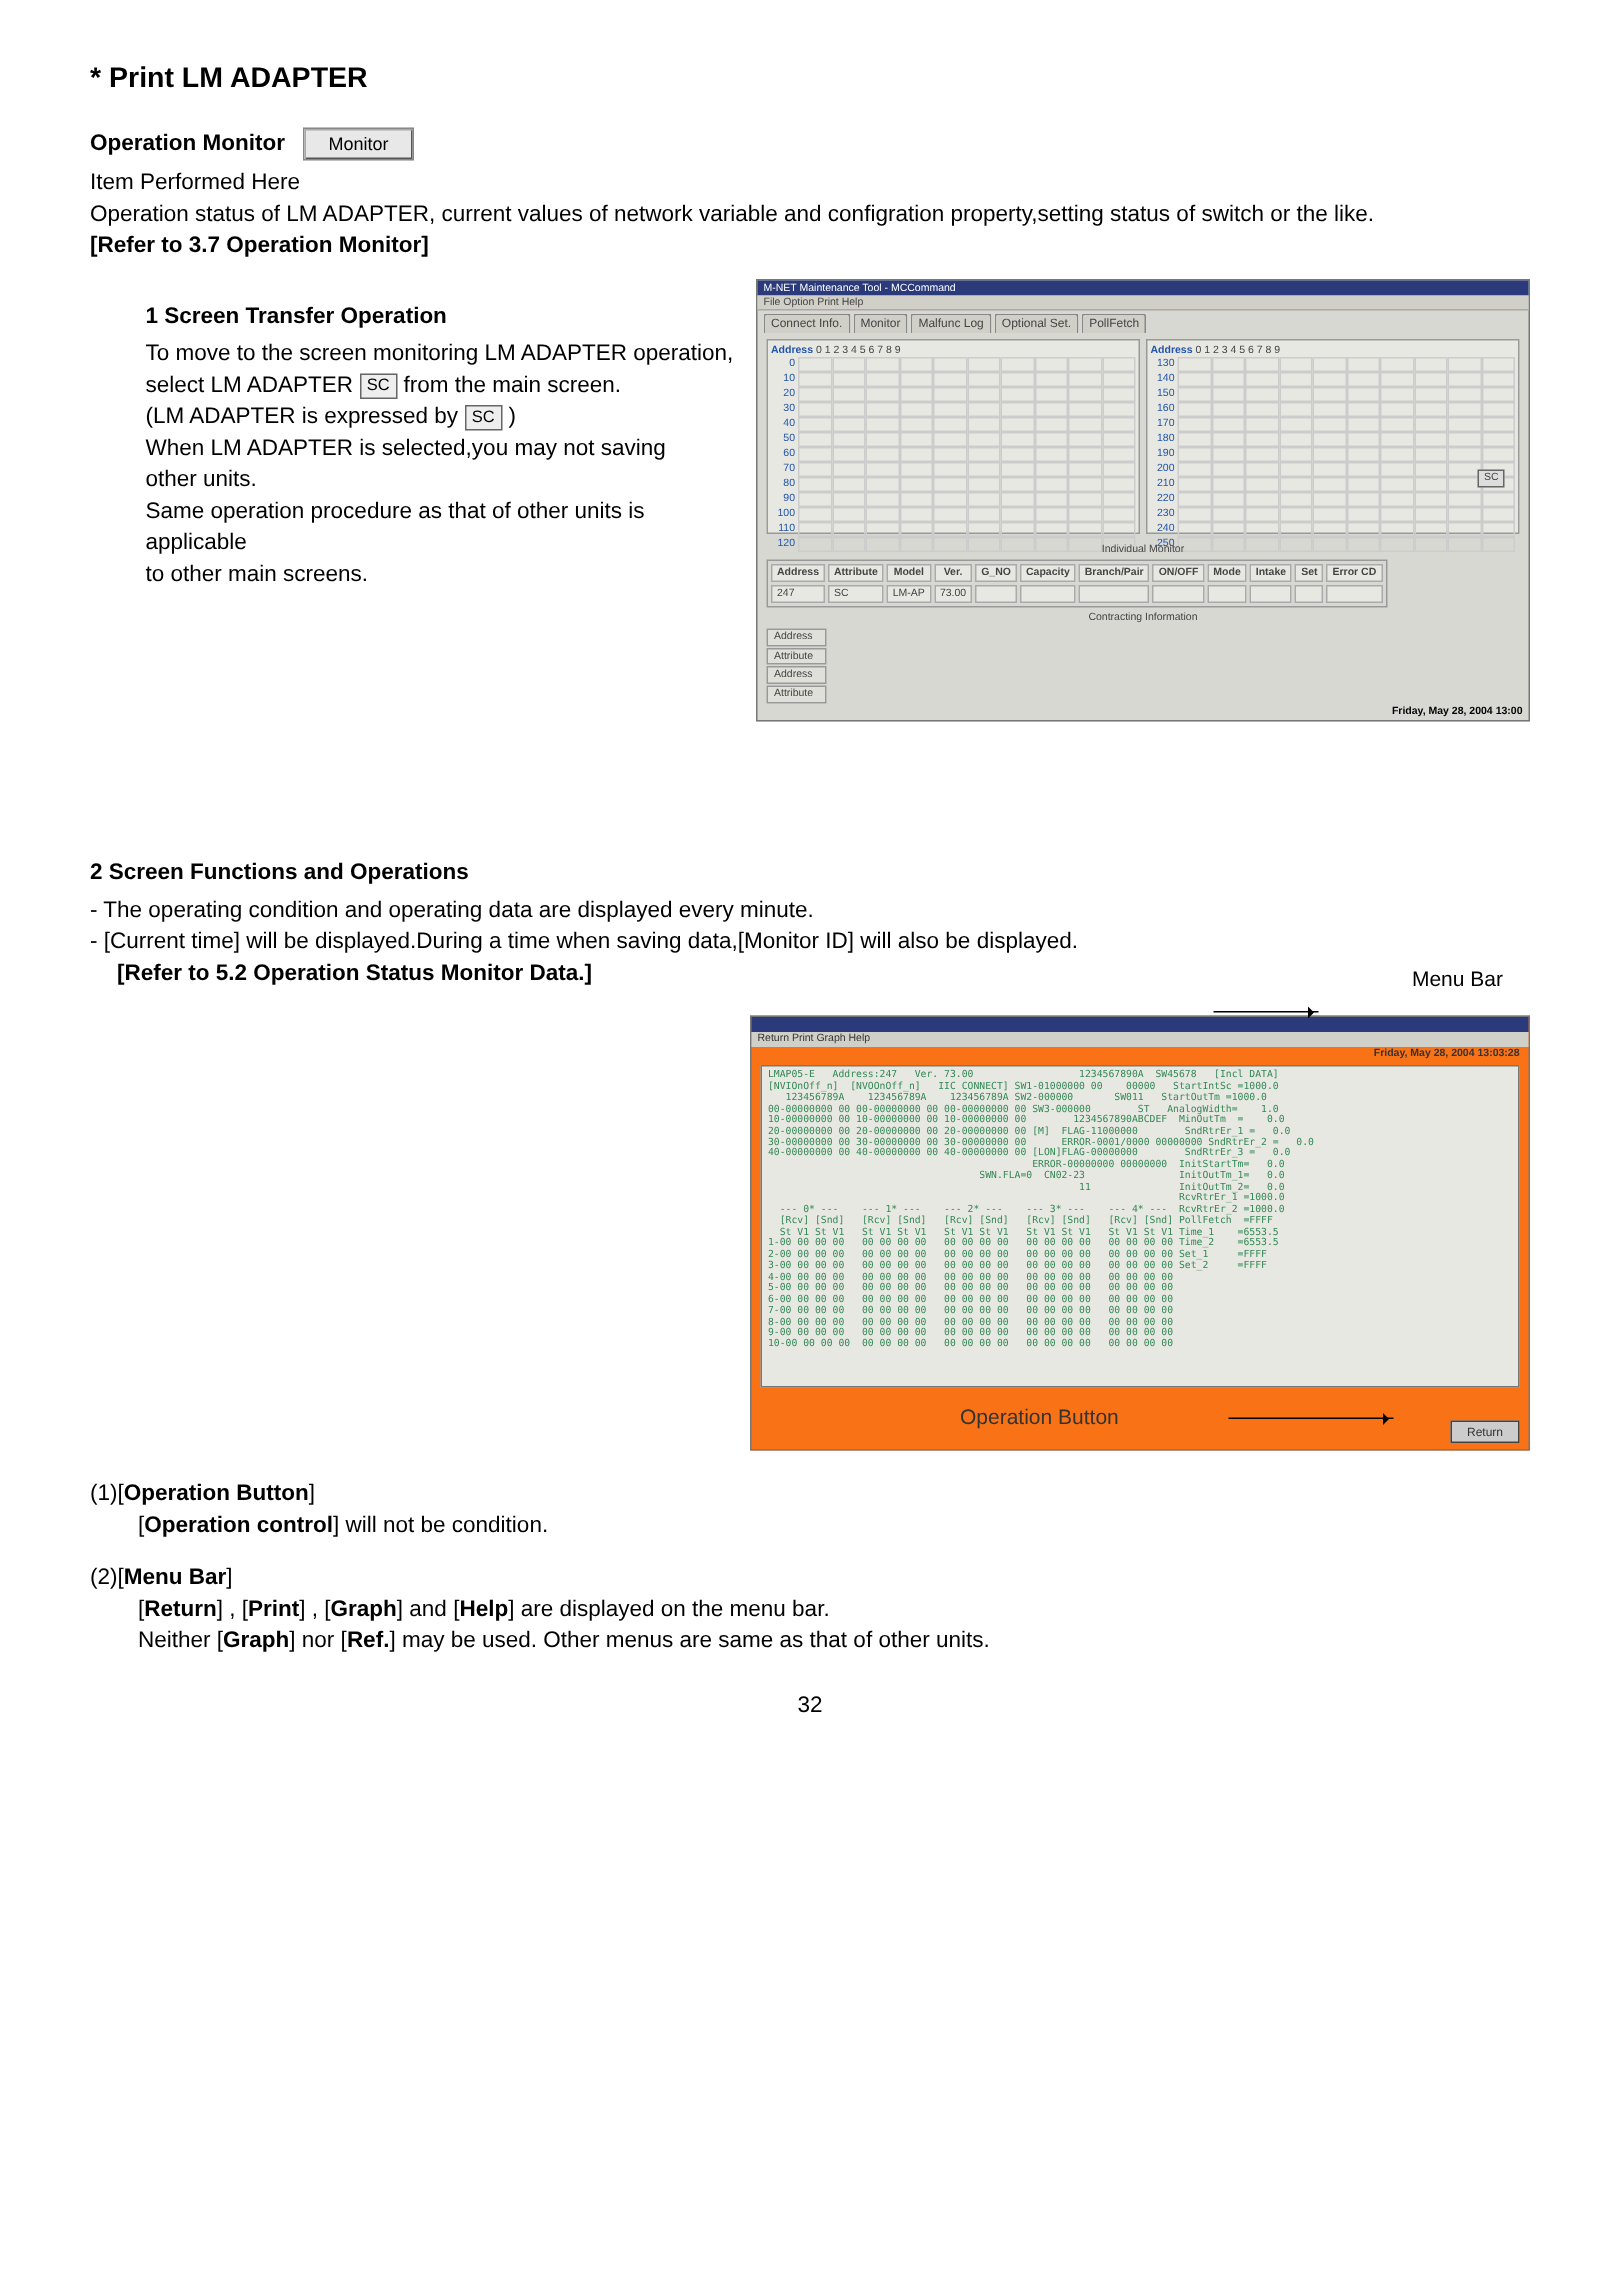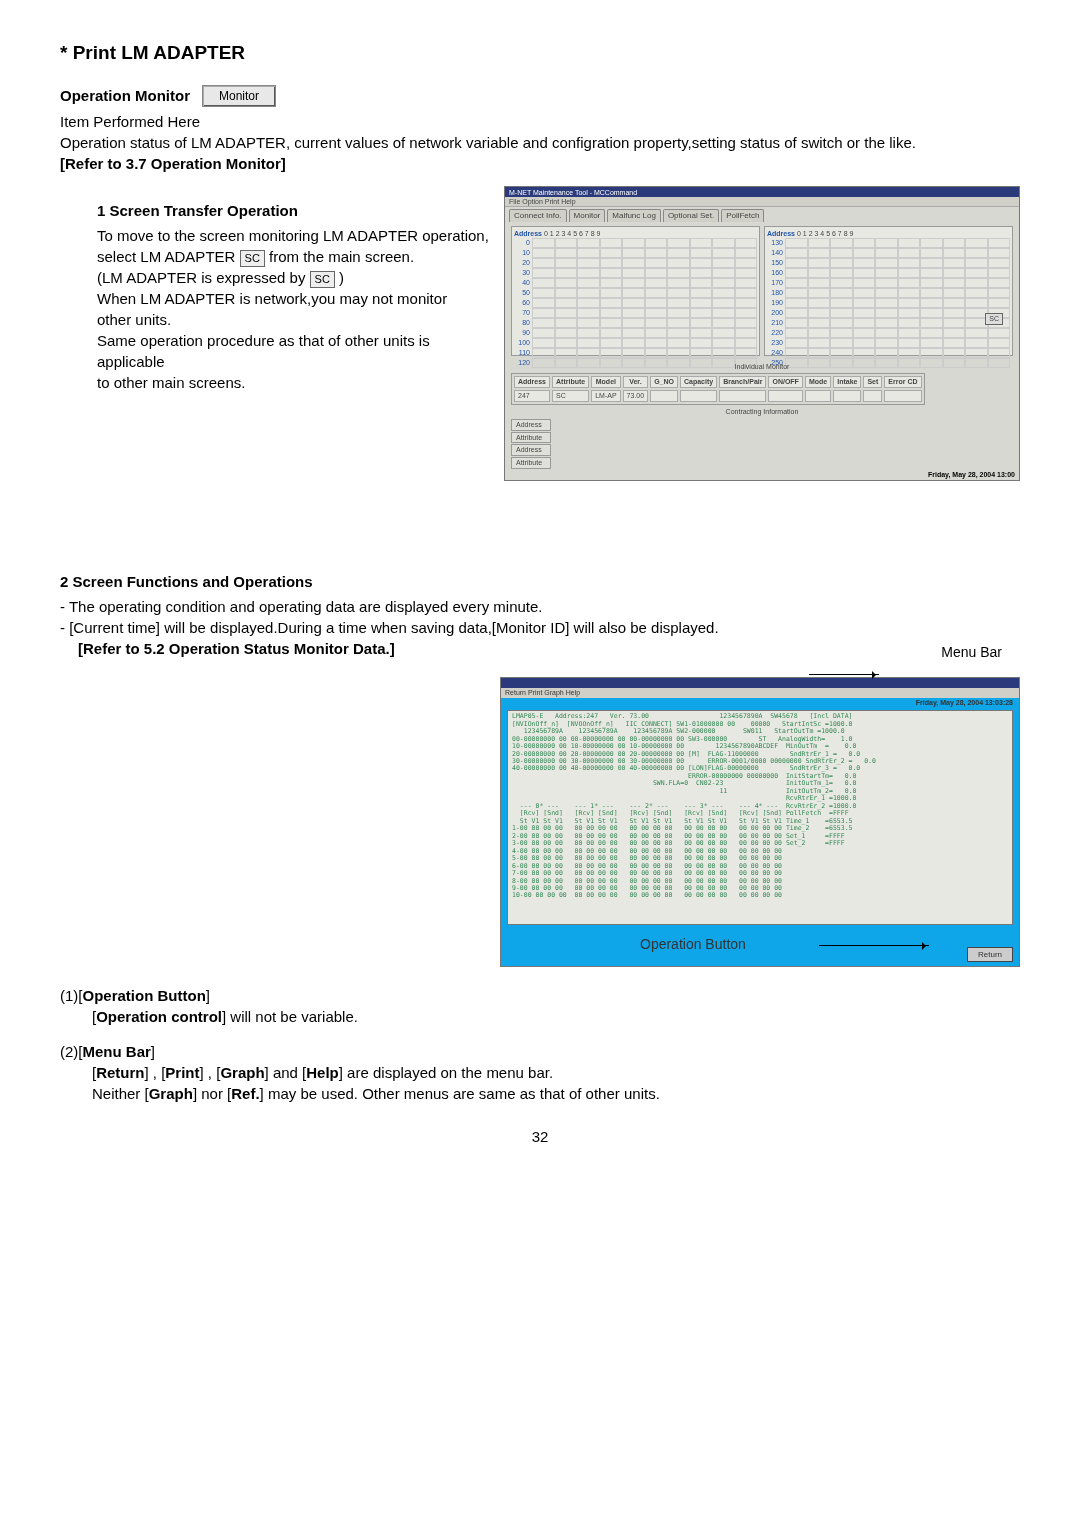--- a/index.html
+++ b/index.html
@@ -108,21 +108,21 @@
     .sc-badge {
        display: inline-block; border: 1px solid #666; padding: 0 4px; font-size: 11px;
        background: #eee;
        vertical-align: middle;
     }
     .sc2 { position: absolute; right: 16px; top: 126px; border:1px solid #666; padding:0 3px; background:#ddd; font-size:7px;}
     
     
     .screenshot2 {
       border: 1px solid #777;
-      background: #0ea5e9;
+      background: #f97316;
       width: 520px;
       height: 290px;
       position: relative;
       font-size: 7px;
       color: #333;
       margin-left: auto;
     }
     .screenshot2 .titlebar {
       background: #2a3a7a;
       color: #fff;
@@ -192,21 +192,21 @@
     <div>
       <span>select LM ADAPTER</span>
       <span class="sc-badge">SC</span>
       <span>   from the main screen.</span>
     </div>
     <div>
       <span>(LM ADAPTER is expressed by</span>
       <span class="sc-badge">SC</span>
       <span> )</span>
     </div>
-    <div>When LM ADAPTER is network,you may not monitor</div>
+    <div>When LM ADAPTER is selected,you may not saving</div>
     <div>other units.</div>
     <div>Same operation procedure as that of other units is applicable</div>
     <div>to other main screens.</div>
   </div>
 
   <div class="screenshot">
     <div class="titlebar">M-NET Maintenance Tool - MCCommand</div>
     <div class="menubar">File  Option  Print  Help</div>
     <div class="tabs">
       <span class="tab">Connect Info.</span>
@@ -708,21 +708,21 @@
       <div class="return-btn">Return</div>
     </div>
   </div>
 </div>
 
 <div style="margin-top:18px;">
   <div>
     <span>(1)[</span><span class="bold">Operation Button</span><span>]</span>
   </div>
   <div class="indent">
-    <span>[</span><span class="bold">Operation control</span><span>] will not be variable.</span>
+    <span>[</span><span class="bold">Operation control</span><span>] will not be condition.</span>
   </div>
 </div>
 
 <div style="margin-top:14px;">
   <div>
     <span>(2)[</span><span class="bold">Menu Bar</span><span>]</span>
   </div>
   <div class="indent">
     <span>[</span><span class="bold">Return</span><span>] , [</span><span class="bold">Print</span><span>] , [</span><span class="bold">Graph</span><span>] and [</span><span class="bold">Help</span><span>] are displayed on the menu bar.</span>
   </div>

